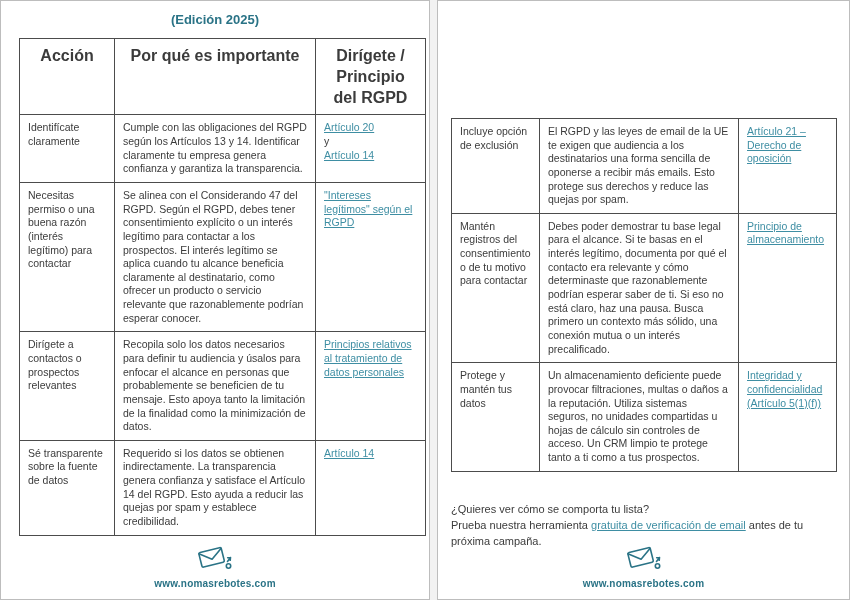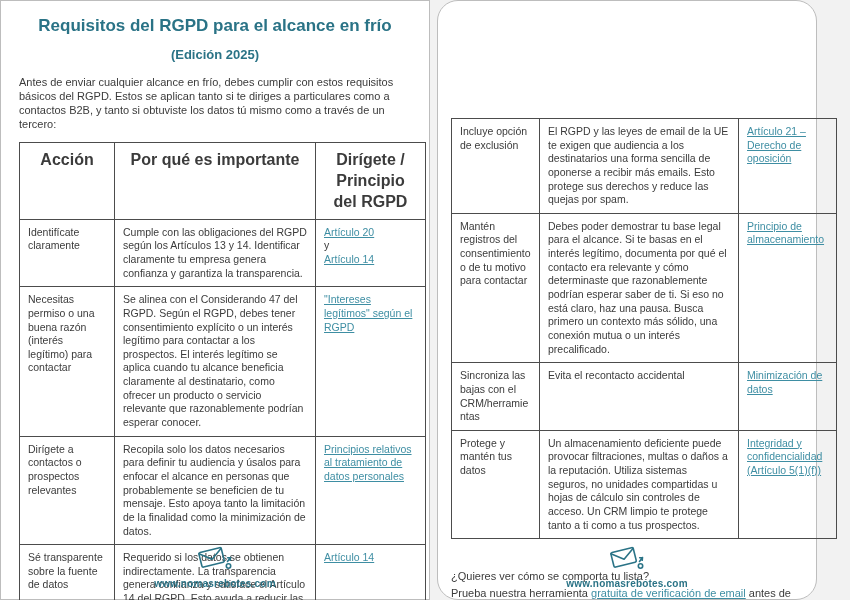--- a/index.html
+++ b/index.html
@@ -10,21 +10,21 @@
     font-family: "Liberation Sans", sans-serif;
     position: relative;
     color: #3b3b3b;
   }
   .page {
     position: absolute; top: 0; height: 600px;
     background: #ffffff;
     border: 1px solid #bdbdbd;
   }
   .page-left  { left: 0;   width: 430px; }
-  .page-right { left: 437px; width: 380px; border-radius: 21px; }
+  .page-right { left: 437px; width: 413px; }
 
   .doc-title {
     margin: 15px 20px 0 20px;
     text-align: center;
     font-size: 17px; font-weight: bold;
     color: #2a7386;
   }
   .doc-subtitle {
     margin: 11px 20px 0 20px;
     text-align: center;
@@ -89,23 +89,21 @@
     margin-top: 2px;
     font-size: 10px; font-weight: bold;
     color: #2a7386;
     letter-spacing: 0.2px;
   }
 </style>
 </head>
 <body>
 
 <div class="page page-left">
-  <div class="doc-title">Requisitos del RGPD para el alcance en frío</div>
   <div class="doc-subtitle">(Edición 2025)</div>
-  <div class="intro">Antes de enviar cualquier alcance en frío, debes cumplir con estos requisitos básicos del RGPD. Estos se aplican tanto si te diriges a particulares como a contactos B2B, y tanto si obtuviste los datos tú mismo como a través de un tercero:</div>
 
   <table class="req-table">
     <colgroup>
         <col style="width:95px">
         <col style="width:201px">
         <col style="width:110px">
       </colgroup>
     <thead>
       <tr>
           <th>Acción</th>
@@ -178,27 +176,20 @@
           </td>
         </tr>
         <tr>
           <td>Mantén registros del consentimiento o de tu motivo para contactar</td>
           <td>Debes poder demostrar tu base legal para el alcance. Si te basas en el interés legítimo, documenta por qué el contacto era relevante y cómo determinaste que razonablemente podrían esperar saber de ti. Si eso no está claro, haz una pausa. Busca primero un contexto más sólido, una conexión mutua o un interés precalificado.</td>
           <td>
             <a href="#" class="ref-link">Principio de almacenamiento</a>
           </td>
         </tr>
         <tr>
-          <td>Sincroniza las bajas con el CRM/herramientas</td>
-          <td>Evita el recontacto accidental</td>
-          <td>
-            <a href="#" class="ref-link">Minimización de datos</a>
-          </td>
-        </tr>
-        <tr>
           <td>Protege y mantén tus datos</td>
           <td>Un almacenamiento deficiente puede provocar filtraciones, multas o daños a la reputación. Utiliza sistemas seguros, no unidades compartidas u hojas de cálculo sin controles de acceso. Un CRM limpio te protege tanto a ti como a tus prospectos.</td>
           <td>
             <a href="#" class="ref-link">Integridad y confidencialidad (Artículo 5(1)(f))</a>
           </td>
         </tr>
       </tbody>
   </table>
 
   <div class="cta">

